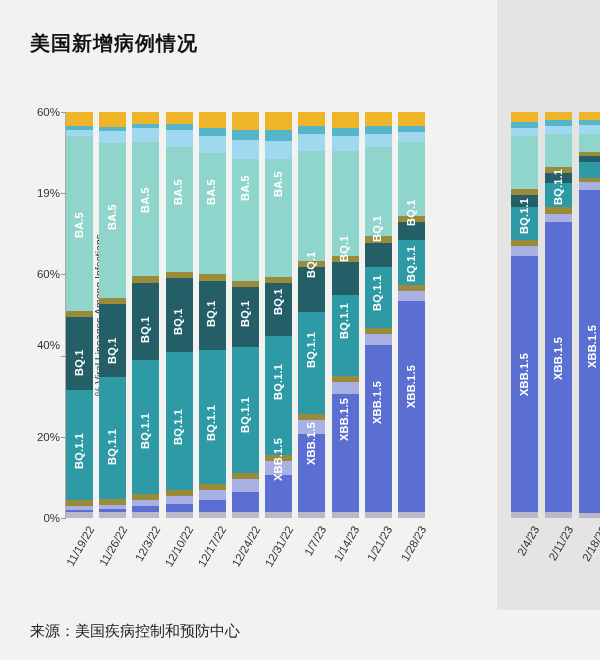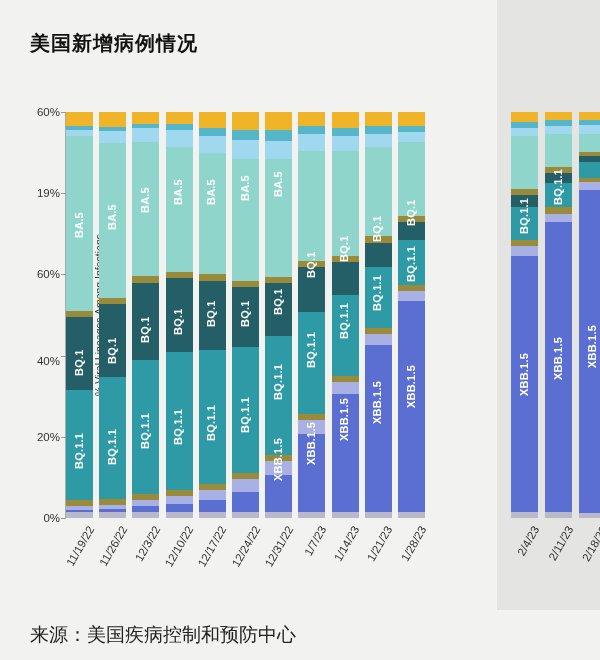--- a/index.html
+++ b/index.html
@@ -106,21 +106,21 @@
     font-size: 11.5px;
     color: #333;
     white-space: nowrap;
     transform-origin: left top;
     transform: rotate(-60deg) translate(-100%, 0);
   }
   .source {
     position: absolute;
     left: 30px;
     top: 622px;
-    font-size: 19px;
+    font-size: 15px;
     color: #222;
   }
   .logo {
     position: absolute;
     left: 506px;
     top: 614px;
     display: flex;
     align-items: center;
     gap: 6px;
   }
@@ -167,21 +167,21 @@
 
   <div class="title">美国新增病例情况</div>
 
   <div class="plot" id="plot">
     <div class="axis-line"></div>
     <div class="y-axis-label">% Viral Lineages Among Infections</div>
   <div class="ytick" style="top: 406px;">0%</div>
       <div class="ytick-mark" style="top: 406px;"></div>
       <div class="ytick" style="top: 324.8px;">20%</div>
       <div class="ytick-mark" style="top: 324.8px;"></div>
-      <div class="ytick" style="top: 249px;">40%</div>
+      <div class="ytick" style="top: 233px;">40%</div>
       <div class="ytick-mark" style="top: 243.6px;"></div>
       <div class="ytick" style="top: 162.4px;">60%</div>
       <div class="ytick-mark" style="top: 162.4px;"></div>
       <div class="ytick" style="top: 81.2px;">19%</div>
       <div class="ytick-mark" style="top: 81.2px;"></div>
       <div class="ytick" style="top: 0px;">60%</div>
       <div class="ytick-mark" style="top: 0px;"></div>
       <div class="bar" style="left: 0px; width: 27px;">
         <div class="seg" style="background: rgb(185, 185, 201); height: 6.09px; bottom: 0px;"></div>
         <div class="seg" style="background: rgb(90, 111, 209); height: 2.03px; bottom: 6.09px;"></div>

